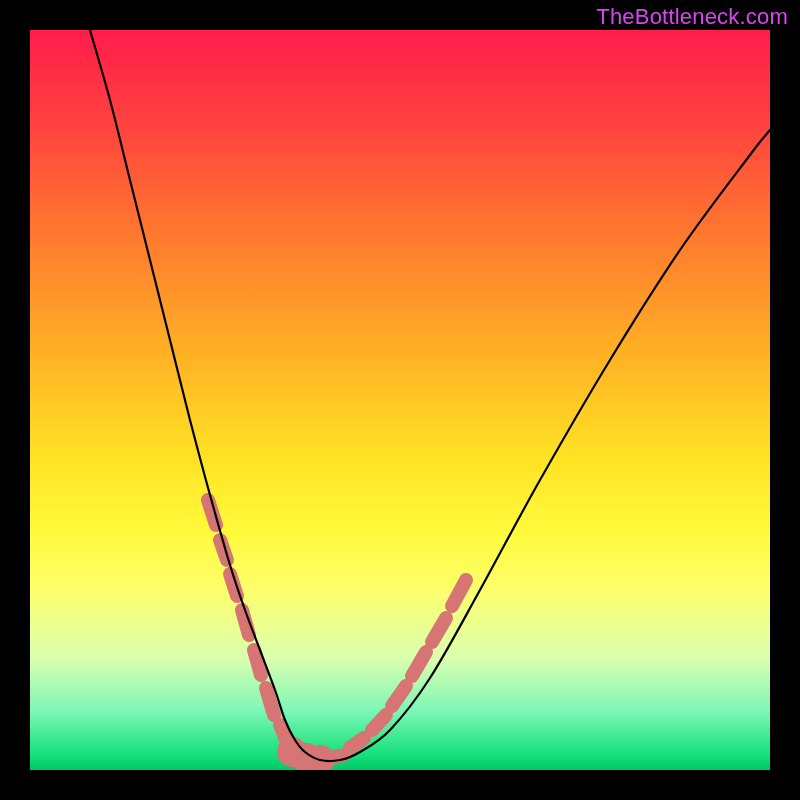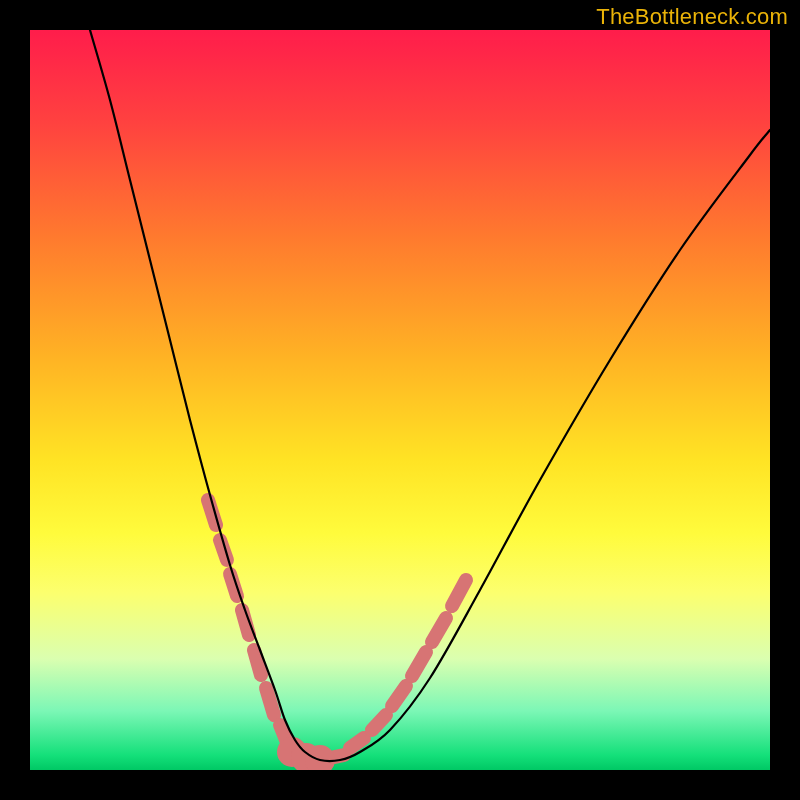--- a/index.html
+++ b/index.html
@@ -13,21 +13,21 @@
   .frame {
     width: 800px;
     height: 800px;
     background: #000;
     position: relative;
   }
   .watermark {
     position: absolute;
     top: 4px;
     right: 12px;
-    color: #eab308;
+    color: #d946ef;
     font-size: 22px;
     font-weight: 500;
     letter-spacing: 0.2px;
     user-select: none;
     margin-left: 20px;
   }
   .plot {
     position: absolute;
     left: 30px;
     top: 30px;

